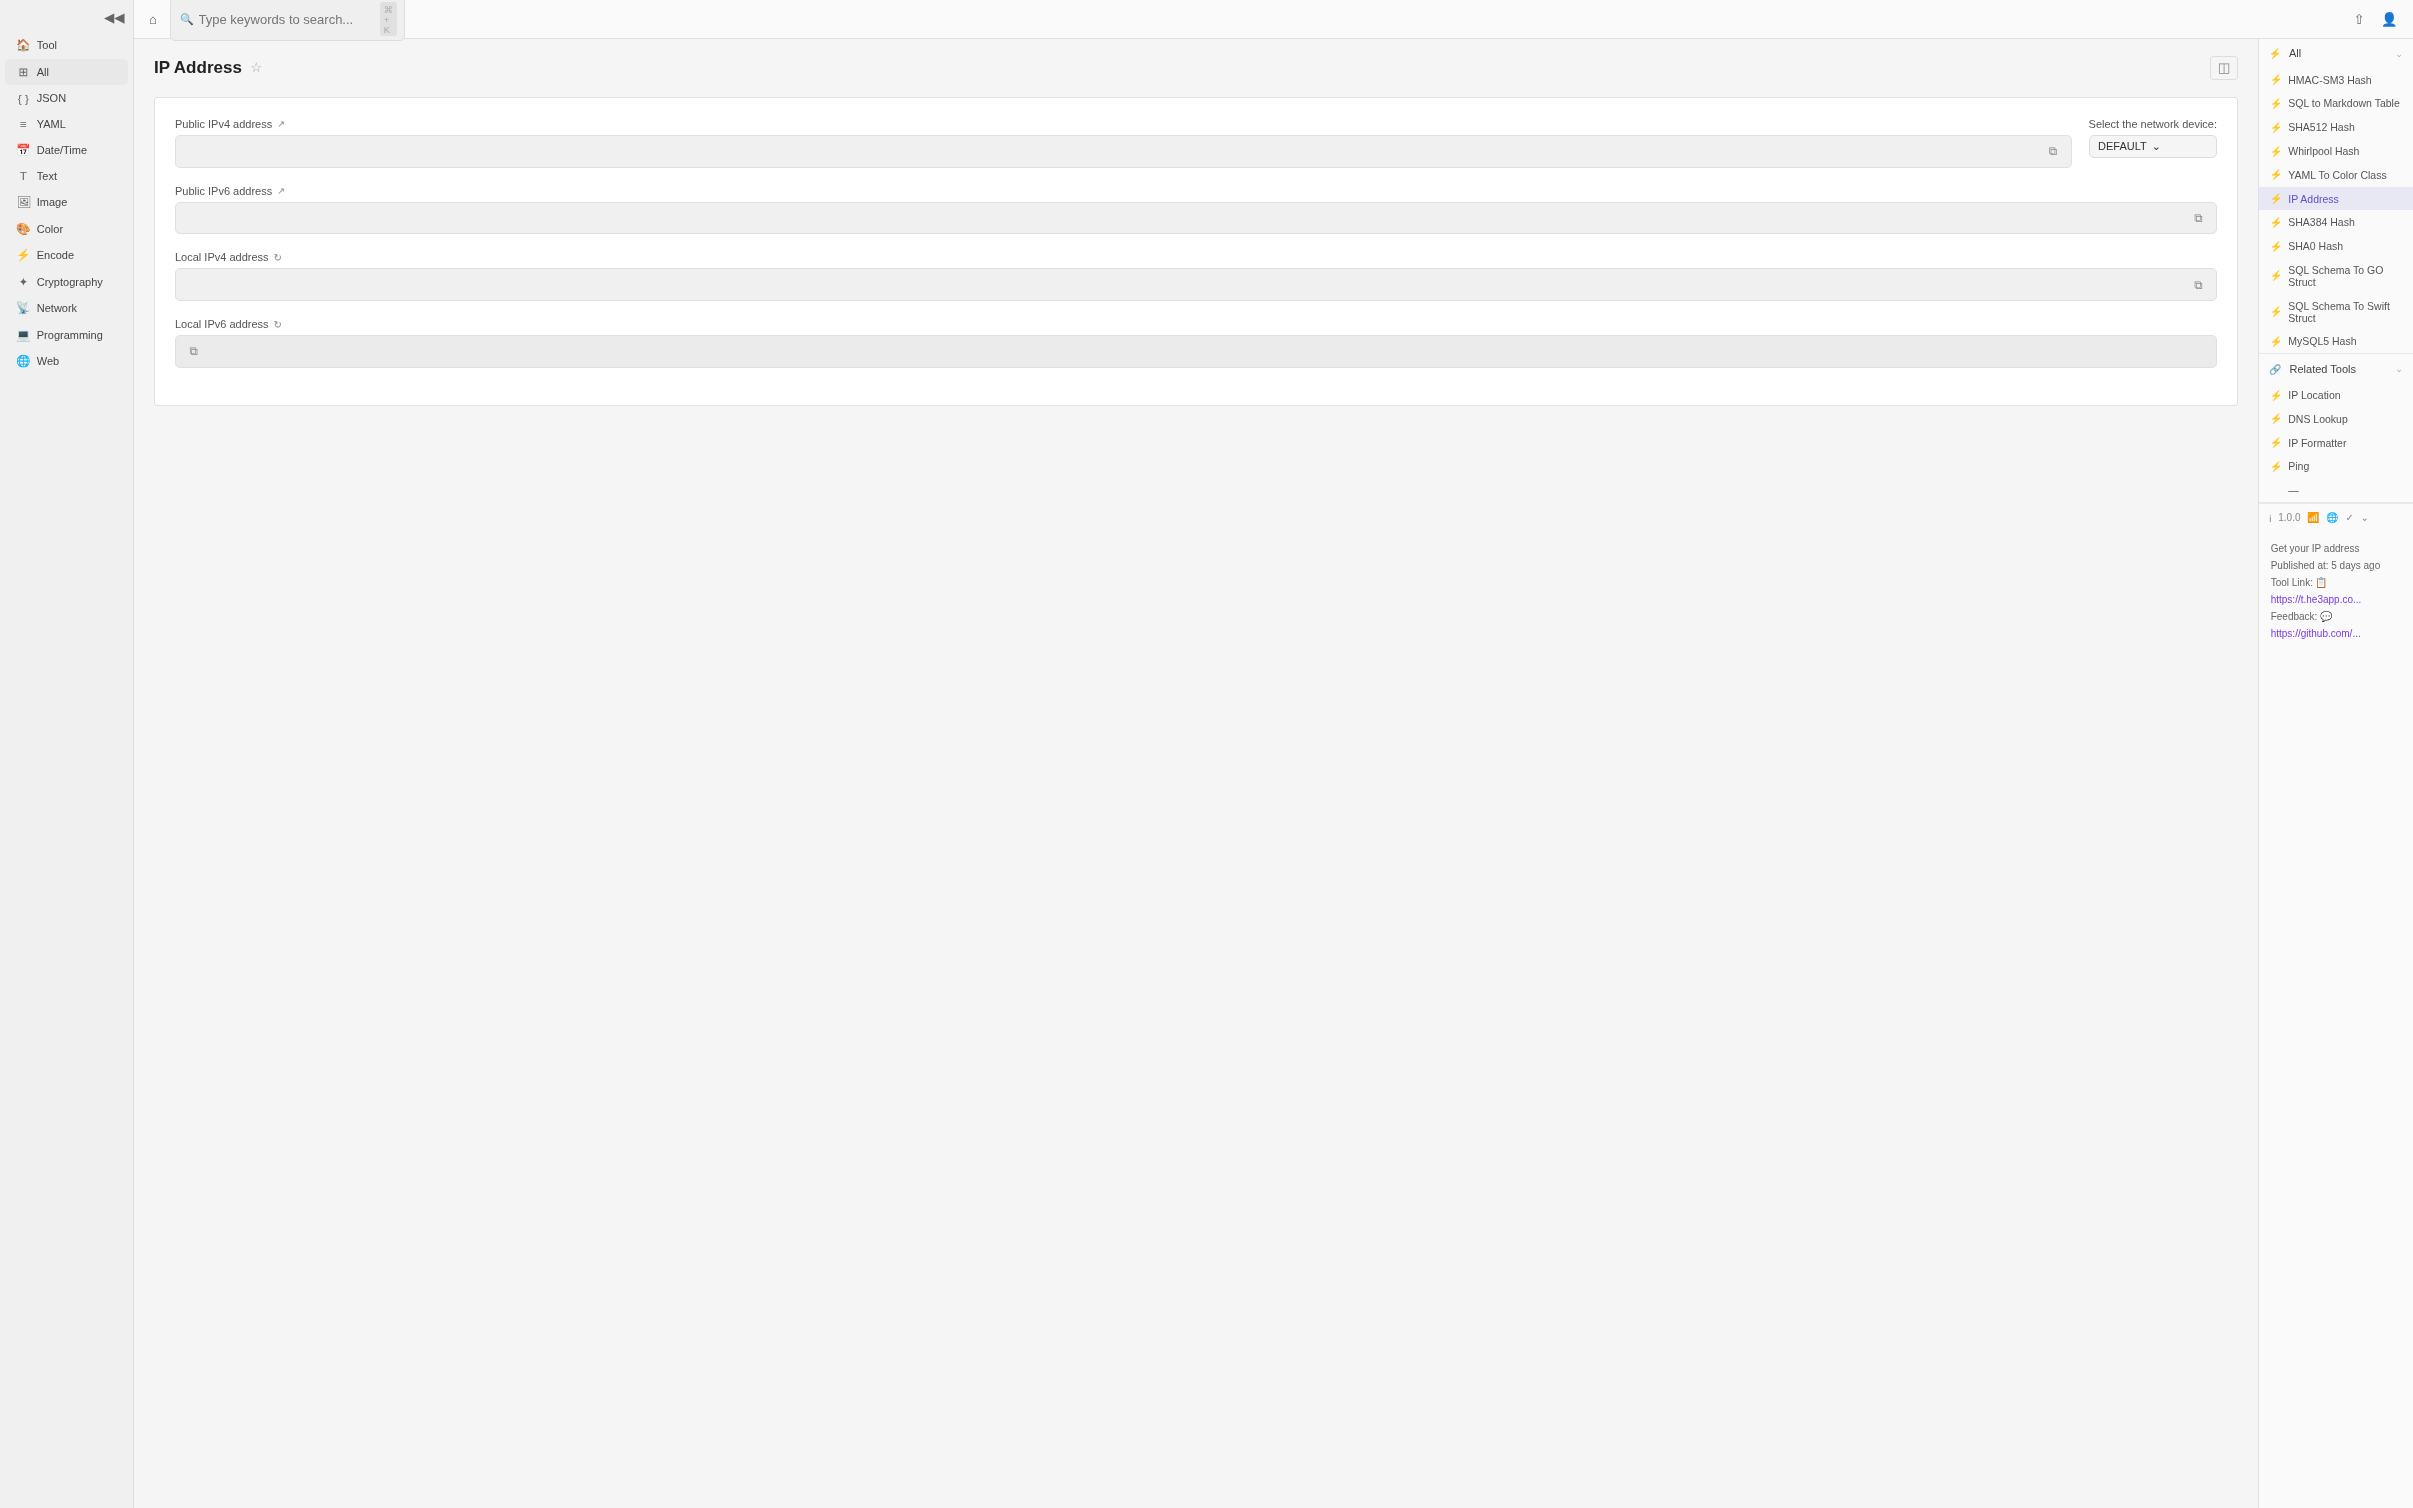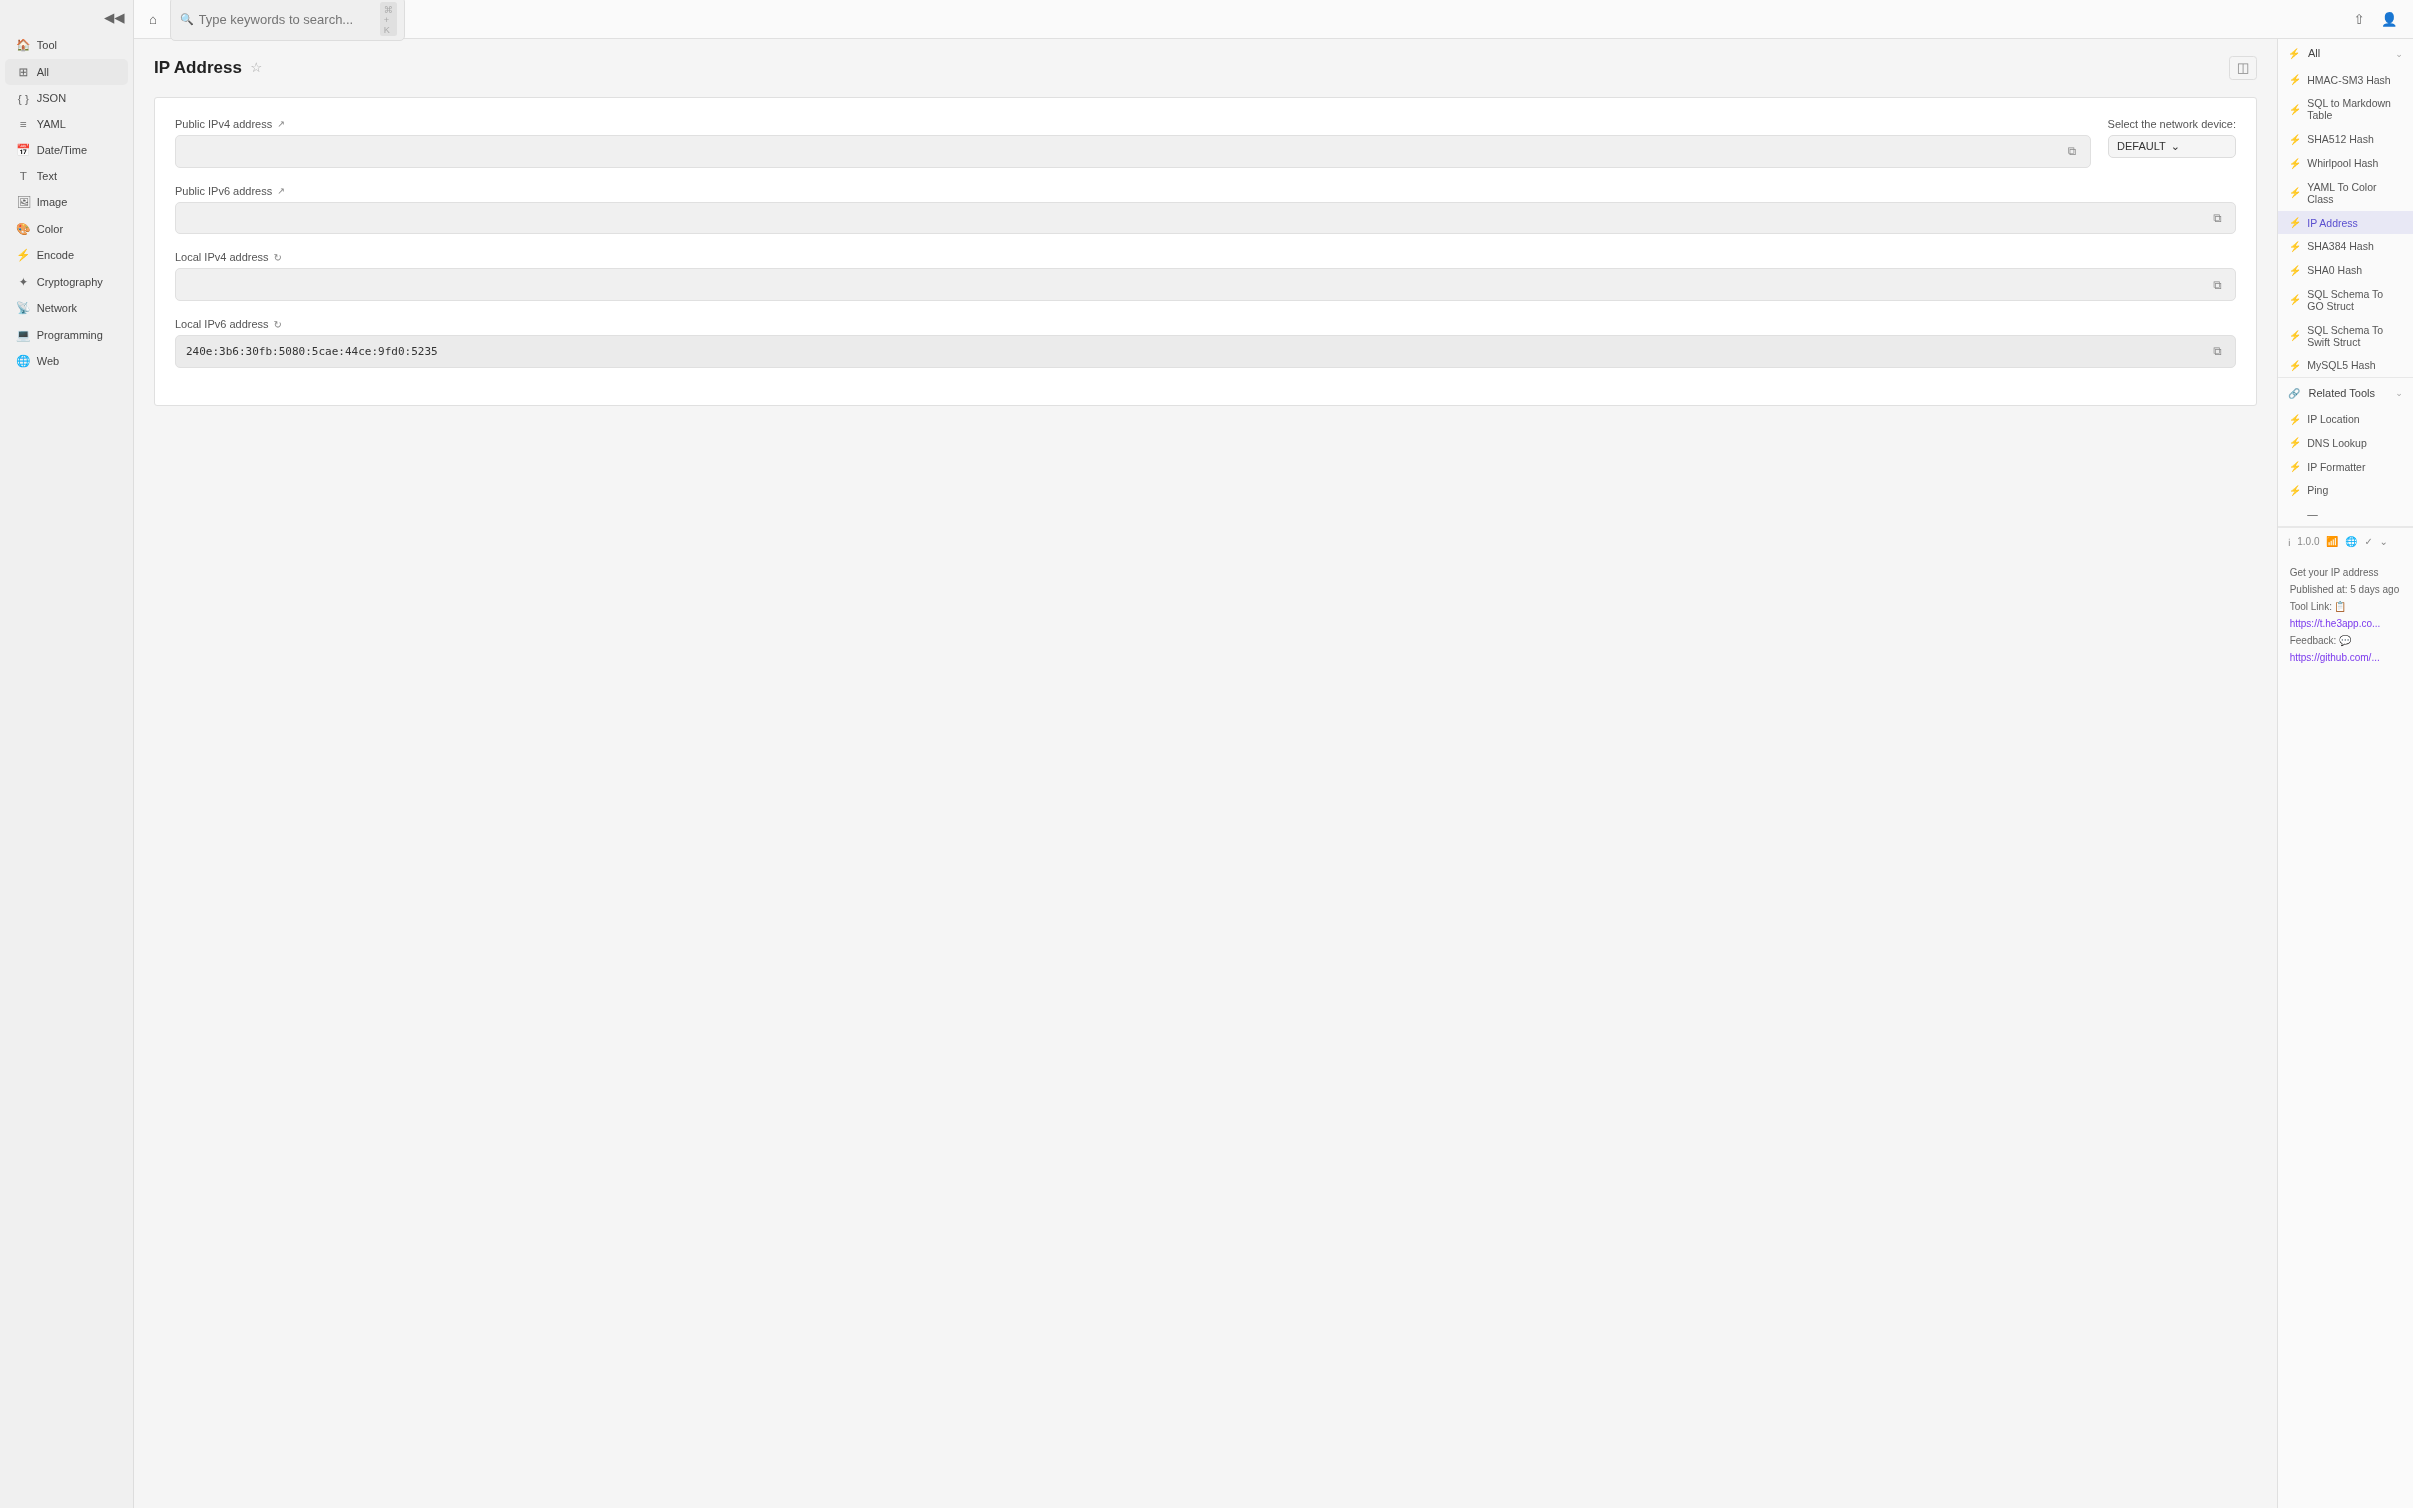--- a/index.html
+++ b/index.html
@@ -230,21 +230,21 @@
     }
     .top-row .network-group {
       flex-shrink: 0;
       display: flex;
       flex-direction: column;
       justify-content: flex-start;
     }
 
     
     .right-panel {
-      width: 136px;
+      width: 155px;
       background: #fafafa;
       border-left: 0.8px solid #e0e0e0;
       display: flex;
       flex-direction: column;
       overflow-y: auto;
       flex-shrink: 0;
     }
 
     .panel-section {
       border-bottom: 0.8px solid #e8e8e8;
@@ -456,21 +456,20 @@
             <button class="copy-btn">⧉</button>
           </div>
         </div>
 
         <div class="field-group">
           <div class="field-label">
             <span>Local IPv6 address</span>
             <span class="refresh-icon">↻</span>
           </div>
           <div class="input-field has-value">
-            <input type="text" style="color: rgb(51, 51, 51);" value="240e:3b6:30fb:5080:5cae:44ce:9fd0:5235">
             <button class="copy-btn">⧉</button>
           </div>
         </div>
       </div>
     </div>
 
     <div class="right-panel">
 
       <div class="panel-section">
         <div class="panel-section-header">

